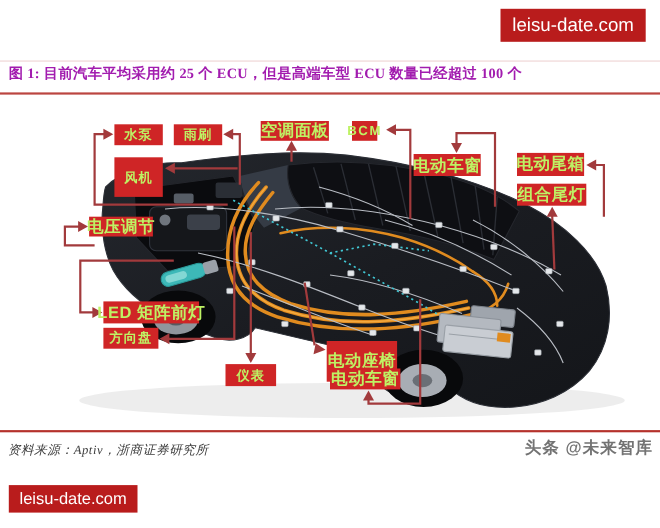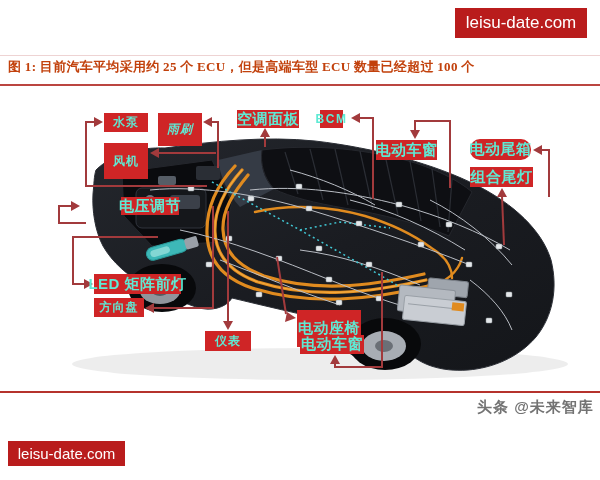--- a/index.html
+++ b/index.html
@@ -2,32 +2,32 @@
 <html><head>
 <meta charset="utf-8">
 <style>
   html,body{margin:0;padding:0;background:#fff;}
   .page{position:relative;width:600px;height:480px;background:#ffffff;overflow:hidden;
         font-family:"Liberation Sans",sans-serif;}
   .wm{position:absolute;background:#b91c1c;color:#ffffff;display:flex;align-items:center;
       justify-content:center;white-space:nowrap;}
   .wm-top{left:455px;top:8px;width:132px;height:30px;font-size:17px;}
   .wm-bottom{left:8px;top:441px;width:117px;height:25px;font-size:15px;}
-  .fig-title{position:absolute;left:8px;top:58px;width:560px;color:#c2410c;
+  .fig-title{position:absolute;left:8px;top:58px;width:560px;color:#a21caf;
              font-family:"Liberation Serif",serif;font-weight:bold;font-size:13px;
              letter-spacing:.3px;white-space:nowrap;}
   .rule-faint{position:absolute;left:0;top:55px;width:600px;height:1px;background:#eed3d3;}
   .rule-title{position:absolute;left:0;top:84px;width:600px;height:2px;background:#bb4540;}
   .rule-footer{position:absolute;left:0;top:391px;width:600px;height:2px;background:#b5322c;}
   .source{position:absolute;left:7px;top:402px;color:#3c3c3c;font-family:"Liberation Serif",serif;
           font-style:italic;font-size:11.5px;letter-spacing:.5px;white-space:nowrap;}
   .credit{position:absolute;left:477px;top:398px;color:#737373;font-weight:bold;font-size:15px;
           letter-spacing:1px;white-space:nowrap;text-shadow:1px 1px 0 #ffffff;}
   .layer{position:absolute;left:0;top:0;width:600px;height:480px;}
-  .ecu-label{position:absolute;background:#cf2526;color:#5eead4;font-weight:bold;
+  .ecu-label{position:absolute;background:#cf2526;color:#bef264;font-weight:bold;
              display:flex;align-items:center;justify-content:center;font-size:12px;
              white-space:nowrap;letter-spacing:1px;z-index:5;text-align:center;}
   .ecu-label.small{font-size:15px;letter-spacing:.5px;}
 </style>
 </head>
 <body>
 
 <div class="page">
 
   <div class="wm wm-top">leisu-date.com</div>
@@ -183,31 +183,32 @@
       <path d="M 80,206 L 71,201 L 71,211 Z"></path>
       <path d="M 93,284 L 84,279 L 84,289 Z"></path>
       <path d="M 145,308 L 154,303 L 154,313 Z"></path>
       <path d="M 228,330 L 223,321 L 233,321 Z"></path>
       <path d="M 296,318 L 287,312 L 285,322 Z"></path>
       <path d="M 335,355 L 330,364 L 340,364 Z"></path>
     </g>
   </svg>
 
   <div class="ecu-label" style="left:104px;top:113px;width:44px;height:19px;">水泵</div>
-  <div class="ecu-label" style="left:158px;top:113px;width:44px;height:33px;font-style:italic;">雨刷</div>
+  <div class="ecu-label" style="left:158px;top:113px;width:44px;height:19px;">雨刷</div>
   <div class="ecu-label small" style="left:237px;top:110px;width:62px;height:18px;">空调面板</div>
   <div class="ecu-label" style="left:320px;top:110px;width:23px;height:18px;letter-spacing:1.5px;">BCM</div>
   <div class="ecu-label small" style="left:376px;top:140px;width:61px;height:20px;">电动车窗</div>
-  <div class="ecu-label small" style="left:470px;top:139px;width:61px;height:21px;border-radius:10px;">电动尾箱</div>
+  <div class="ecu-label small" style="left:470px;top:139px;width:61px;height:21px;">电动尾箱</div>
   <div class="ecu-label small" style="left:470px;top:167px;width:63px;height:20px;">组合尾灯</div>
   <div class="ecu-label" style="left:104px;top:143px;width:44px;height:36px;">风机</div>
-  <div class="ecu-label small" style="left:81px;top:197px;width:58px;height:18px;margin-left:40px;">电压调节</div>
+  <div class="ecu-label small" style="left:81px;top:197px;width:58px;height:18px;">电压调节</div>
   <div class="ecu-label small" style="left:94px;top:274px;width:87px;height:20px;">LED 矩阵前灯</div>
   <div class="ecu-label" style="left:94px;top:298px;width:50px;height:19px;">方向盘</div>
   <div class="ecu-label" style="left:205px;top:331px;width:46px;height:20px;">仪表</div>
   <div class="ecu-label small" style="left:297px;top:310px;width:64px;height:37px;">电动座椅</div>
   <div class="ecu-label small" style="left:300px;top:335px;width:64px;height:19px;">电动车窗</div>
 
   <div class="rule-footer"></div>
+  <div class="source">资料来源：Aptiv，浙商证券研究所</div>
   <div class="credit">头条 @未来智库</div>
   <div class="wm wm-bottom">leisu-date.com</div>
 
 </div>
 
 </body></html>

